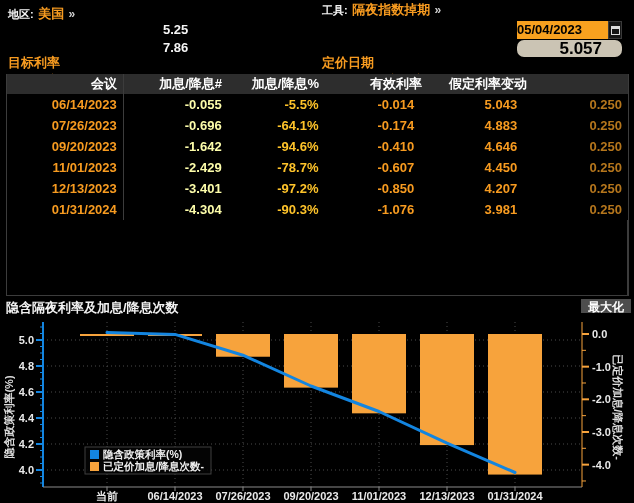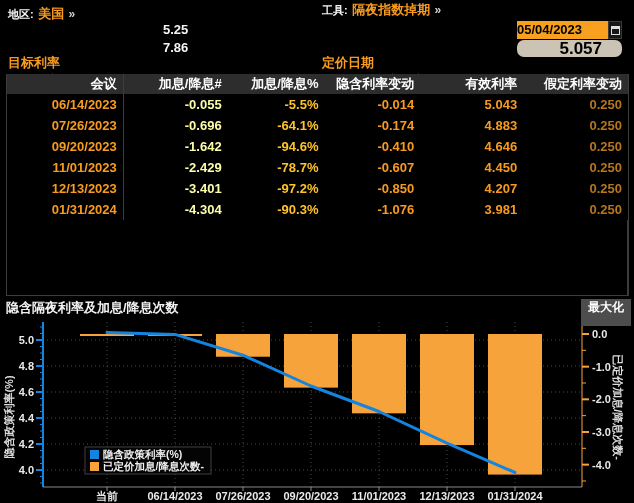--- a/index.html
+++ b/index.html
@@ -48,21 +48,21 @@
   .c4 { width:103px; } .c5 { width:105px; }
   .tfill { flex:1; border-right:1px solid #3c3c3c; margin-left:117px; height:75px; }
   .col-date { color:#f79b20; } .col-num { color:#fdfdaa; } .col-pct { color:#fec32a; }
   .col-chg { color:#f79b20; } .col-imp { color:#f79b20; } .col-asm { color:#b océ; }
   .col-asm { color:#b5761c; }
 
   
   .chart-wrap { left:0; top:297px; width:634px; height:206px; }
   .chart-title { position:absolute; left:6px; top:2px; font-size:13px; color:#f2f2f2; white-space:nowrap; }
   .max-btn {
-    position:absolute; right:3px; top:2px; height:27px; padding:0 7px;
+    position:absolute; right:3px; top:2px; height:14px; padding:0 7px;
     background:#4d4d4d; color:#fff; font-size:12px; line-height:17px; cursor:pointer;
   }
   svg text { font-family:"Liberation Sans","DejaVu Sans",sans-serif; font-weight:700; }
 </style>
 </head>
 <body>
 
 <div class="screen">
 
   <div class="abs" style="left:8px; top:4px;">
@@ -88,21 +88,20 @@
     </div>
 
   <div class="abs lbl-orange" style="left:322px; top:40px;">当前隐含隔夜利率</div>
   <div class="abs rate-input">5.057</div>
 
   <div class="abs tbl" id="meeting-table">
     <div class="trow thead" id="table-head">
         <div class="cell c0">会议</div>
         <div class="cell c1">加息/降息#</div>
         <div class="cell c2">加息/降息%</div>
-        <div class="cell c3">隐含利率变动</div>
         <div class="cell c4">有效利率</div>
         <div class="cell c5">假定利率变动</div>
       </div>
     <div id="table-body">
         <div class="trow">
           <div class="cell c0 col-date">06/14/2023</div>
           <div class="cell c1 col-num">-0.055</div>
           <div class="cell c2 col-pct">-5.5%</div>
           <div class="cell c3 col-chg">-0.014</div>
           <div class="cell c4 col-imp">5.043</div>

